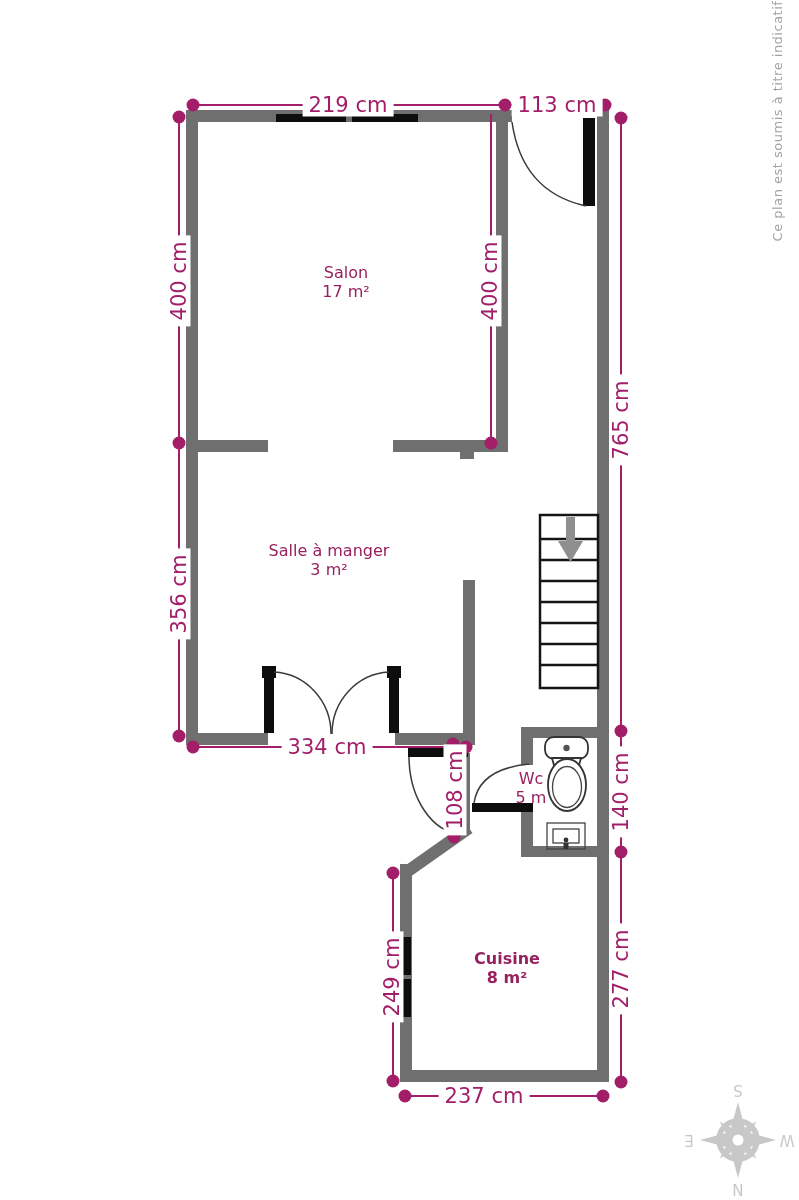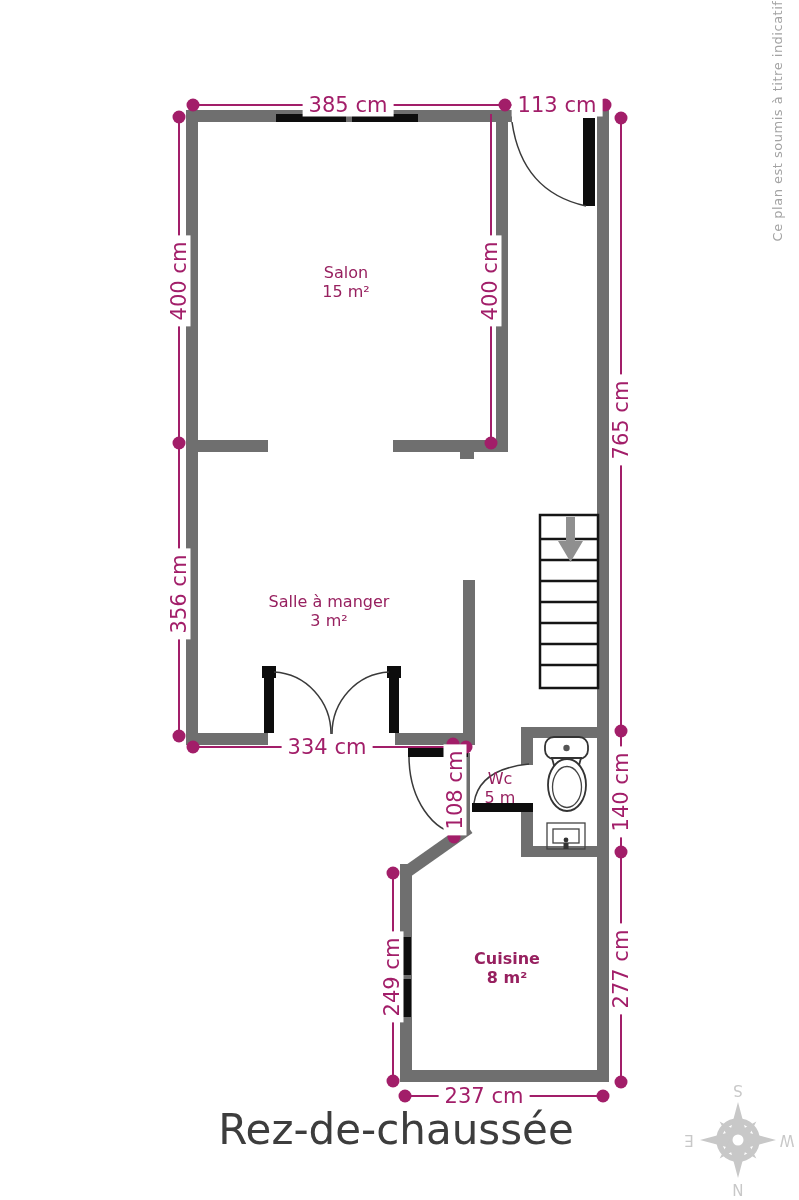--- a/index.html
+++ b/index.html
@@ -138,46 +138,45 @@
         <path class="compass-shape" d="M 0,-26 L 6,-6 L 0,0 L -6,-6 Z M 26,0 L 6,6 L 0,0 L 6,-6 Z M 0,26 L -6,6 L 0,0 L 6,6 Z M -26,0 L -6,-6 L 0,0 L -6,6 Z"></path>
       </g>
       <circle r="5.5" fill="#ffffff"></circle>
       <text class="compass-letter" x="0" y="-44" text-anchor="middle">N</text>
       <text class="compass-letter" x="49" y="5" text-anchor="middle">E</text>
       <text class="compass-letter" x="0" y="55" text-anchor="middle">S</text>
       <text class="compass-letter" x="-49" y="5" text-anchor="middle">W</text>
     </g>
   </svg>
 
-  <div class="lbl dim" style="left:348px;top:105px;">385 cm</div>
+  <div class="lbl dim" style="left:348px;top:105px;">219 cm</div>
   <div class="lbl dim" style="left:557px;top:105px;text-align:right;">113 cm</div>
   <div class="lbl dim v" style="left:179px;top:281px;">400 cm</div>
   <div class="lbl dim v" style="left:490px;top:281px;">400 cm</div>
   <div class="lbl dim v" style="left:621px;top:420px;">765 cm</div>
   <div class="lbl dim v" style="left:179px;top:594px;">356 cm</div>
   <div class="lbl dim" style="left:327px;top:747px;text-align:center;">334 cm</div>
   <div class="lbl dim v" style="left:455px;top:790px;">108 cm</div>
   <div class="lbl dim v" style="left:621px;top:792px;">140 cm</div>
   <div class="lbl dim v" style="left:621px;top:969px;">277 cm</div>
   <div class="lbl dim v" style="left:392px;top:977px;">249 cm</div>
   <div class="lbl dim" style="left:484px;top:1096px;">237 cm</div>
 
   <div class="lbl room" style="left:346px;top:283px;">
     <div>Salon</div>
-    <div>15 m²</div>
+    <div>17 m²</div>
   </div>
-  <div class="lbl room" style="left:329px;top:612px;">
+  <div class="lbl room" style="left:329px;top:561px;">
     <div>Salle à manger</div>
     <div>3 m²</div>
   </div>
-  <div class="lbl room" style="left:500px;top:789px;">
+  <div class="lbl room" style="left:531px;top:789px;">
     <div>Wc</div>
     <div>5 m</div>
   </div>
   <div class="lbl room" style="left:507px;top:969px;font-weight:bold;">
     <div>Cuisine</div>
     <div>8 m²</div>
   </div>
 
-  <div class="lbl title" style="left:396px;top:1129px;">Rez-de-chaussée</div>
   <div class="lbl note" style="left:777px;top:121px;">Ce plan est soumis à titre indicatif</div>
 
 </div>
 
 </body></html>

